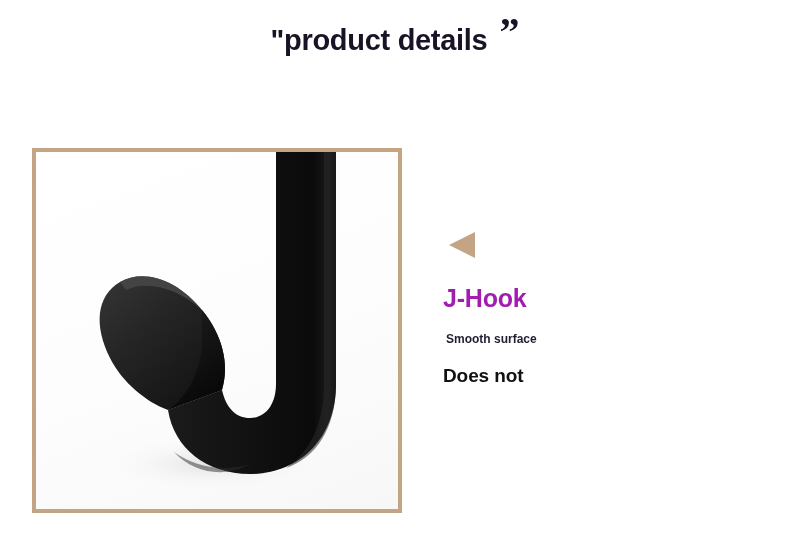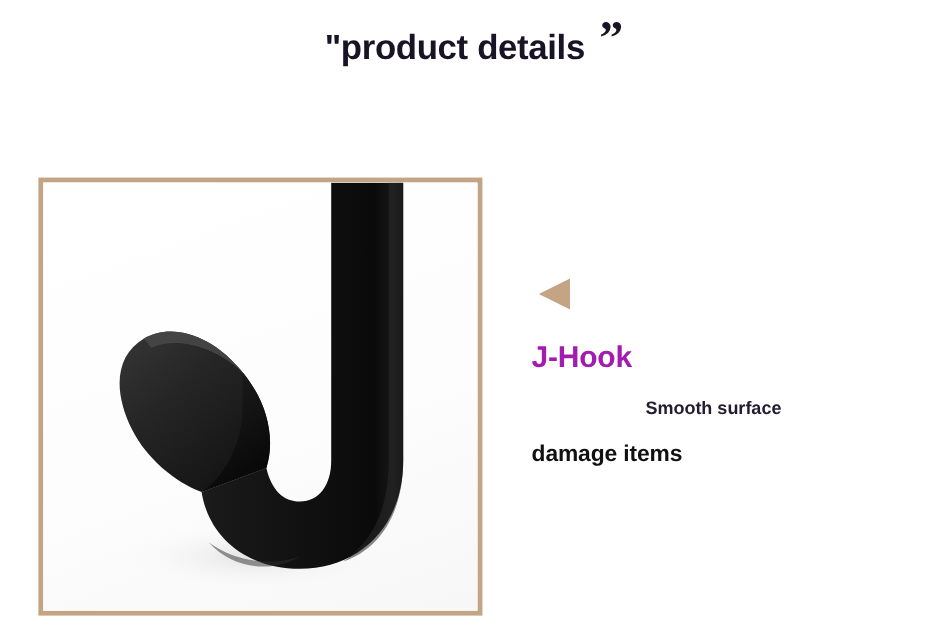--- a/index.html
+++ b/index.html
@@ -99,25 +99,24 @@
     font-size: 25px;
     font-weight: bold;
     color: #a21caf;
     letter-spacing: -0.2px;
     line-height: 1.05;
   }
   .callout-sub {
     margin-top: 21px;
     margin-left: 3px;
     font-family: "Liberation Sans", sans-serif;
-    font-size: 15px;
+    font-size: 12px;
     font-weight: bold;
     color: #231c31;
     letter-spacing: 0px;
-    text-align: center;
   }
   .callout-body {
     margin-top: 18px;
     font-family: "Liberation Sans", sans-serif;
     font-size: 19px;
     font-weight: bold;
     color: #111111;
     line-height: 1.30;
     letter-spacing: -0.1px;
   }
@@ -195,17 +194,17 @@
                  C 190 326, 158 322, 138 300 Z" fill="#2e2e2e" opacity="0.5"></path>
       </svg>
     </div>
   </div>
 
   <div class="callout">
     <div class="pointer-triangle"></div>
     <div class="callout-title">J-Hook</div>
     <div class="callout-sub">Smooth surface</div>
     <div class="callout-body">
-      <span class="callout-body-line">damage items</span>
+      <span class="callout-body-line">Does not</span>
     </div>
   </div>
 
 </div>
 
 </body></html>

